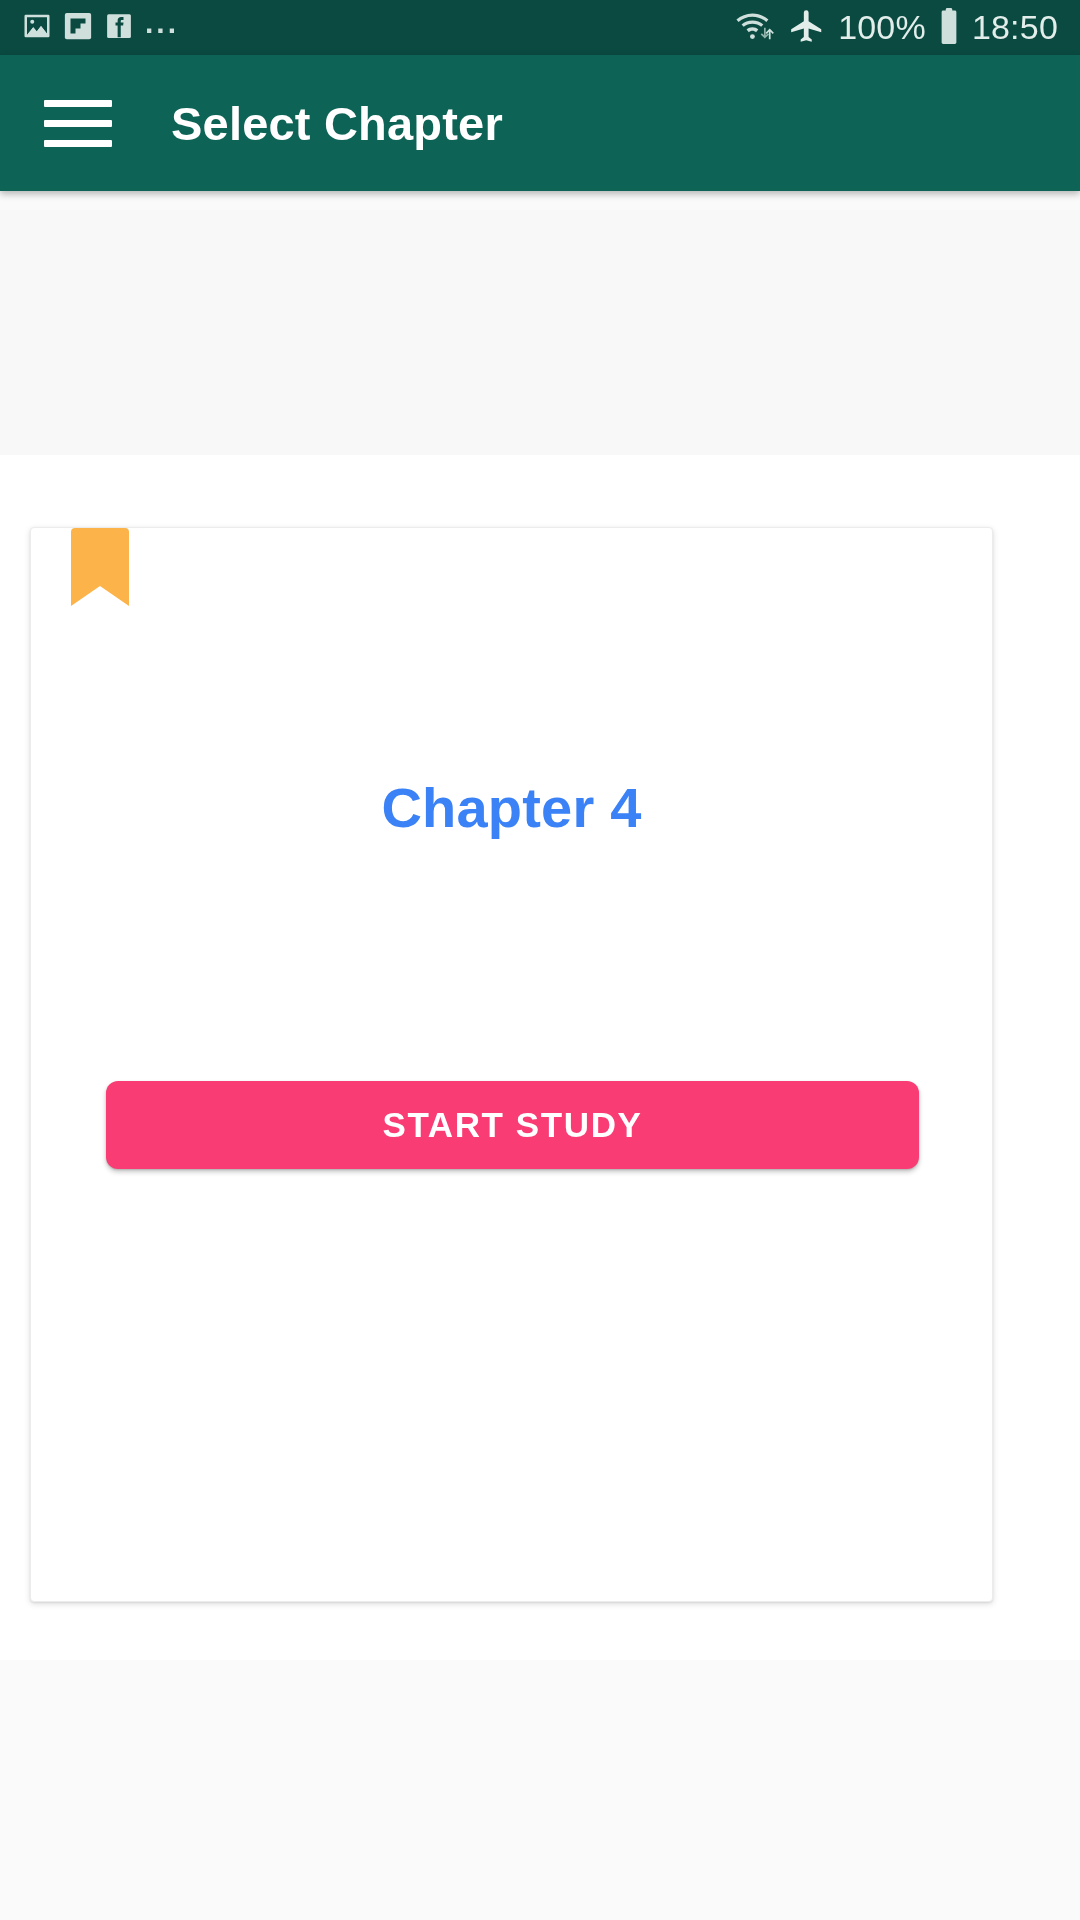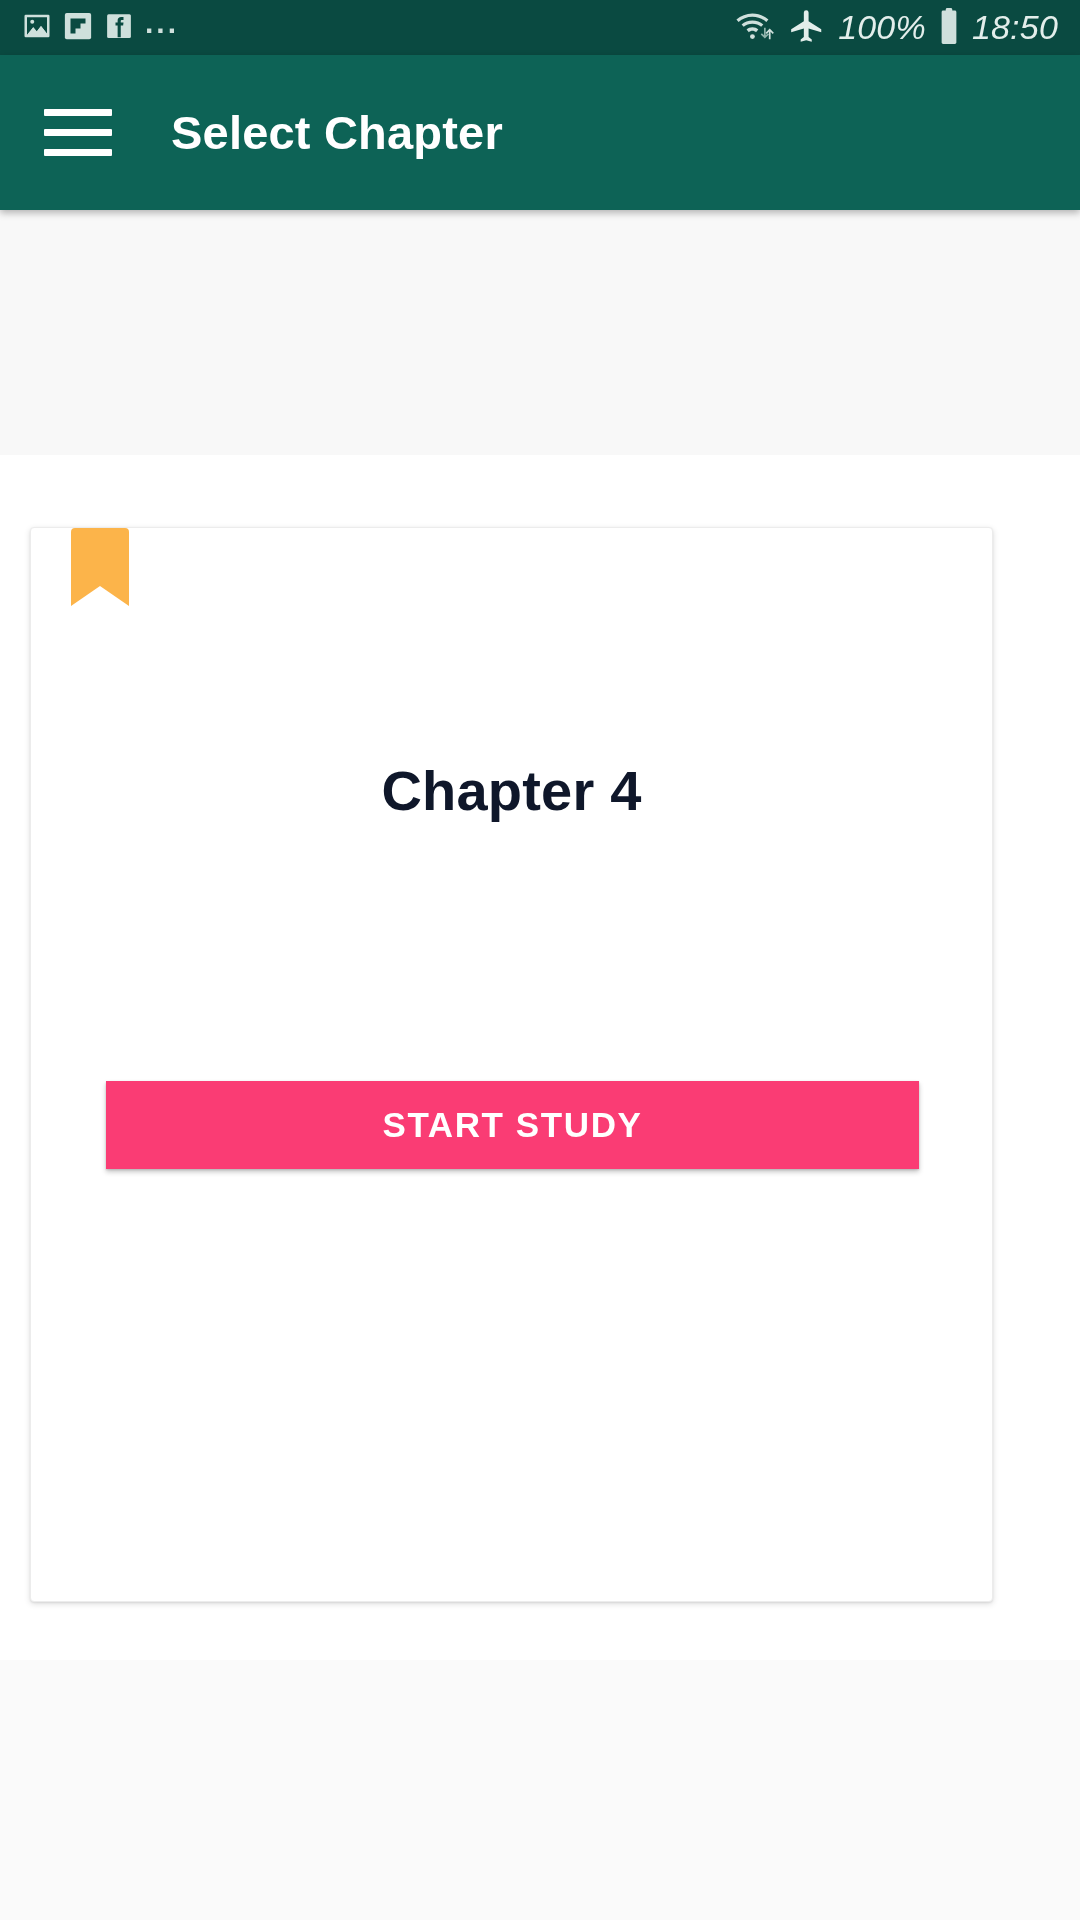--- a/index.html
+++ b/index.html
@@ -12,28 +12,28 @@
   .screen { position:relative; width:1080px; height:1920px; background:#fafafa; }
 
   
   .statusbar{
     position:absolute; top:0; left:0; width:1080px; height:55px;
     background:#0a4a41;
     display:flex; align-items:center;
     padding:0 22px;
   }
   .sb-left{ display:flex; align-items:center; gap:11px; }
-  .sb-right{ display:flex; align-items:center; gap:12px; margin-left:auto;font-style:italic; }
+  .sb-right{ display:flex; align-items:center; gap:12px; margin-left:auto; }
   .sb-ico{ display:block; }
   .sb-dots{ color:#cfe0dc; font-size:30px; line-height:18px; letter-spacing:3px; font-weight:700; padding-bottom:10px;}
   .sb-text{ color:#e3eeeb; font-size:34px; font-weight:400; letter-spacing:0.2px; }
 
   
   .appbar{
-    position:absolute; top:55px; left:0; width:1080px; height:155px;
+    position:absolute; top:55px; left:0; width:1080px; height:136px;
     background:#0d6356;
     display:flex; align-items:center;
     box-shadow:0 3px 7px rgba(0,0,0,0.28);
     z-index:5;
   }
   .menu-btn{
     width:68px; height:56px; margin-left:44px;
     display:flex; flex-direction:column; justify-content:center; gap:13px;
   }
   .menu-btn span{ display:block; width:68px; height:7px; background:#ffffff; border-radius:1px; }
@@ -66,37 +66,37 @@
     box-shadow:0 2px 6px rgba(0,0,0,0.13), 0 1px 2px rgba(0,0,0,0.08);
     overflow:visible;
   }
   .bookmark{
     position:absolute; top:0px; left:40px;
     width:58px; height:78px;
   }
   .bookmark svg{ display:block; width:58px; height:78px; }
 
   .card-title{
-    position:absolute; top:230px; left:0; width:100%;
+    position:absolute; top:247px; left:0; width:100%;
     text-align:center;
-    font-size:56px; font-weight:700; color:#0f172a;
+    font-size:56px; font-weight:700; color:#3b82f6;
     letter-spacing:0.2px;
   }
   .card-subtitle{
     position:absolute; top:367px; left:0; width:100%;
     text-align:center;
     font-size:46px; font-weight:400; color:#272727;
     letter-spacing:0.2px;
   }
 
   .start-btn{
     position:absolute; top:553px; left:75px;
     width:813px; height:88px;
     background:#fa3c74;
-    border:none; border-radius:0;
+    border:none; border-radius:12px;
     color:#ffffff;
     font-family:"Liberation Sans", sans-serif;
     font-size:35px; font-weight:700; letter-spacing:1.6px;
     box-shadow:0 3px 5px rgba(0,0,0,0.22), 0 1px 2px rgba(0,0,0,0.14);
     cursor:pointer;
   }
 </style>
 </head>
 <body>
 

